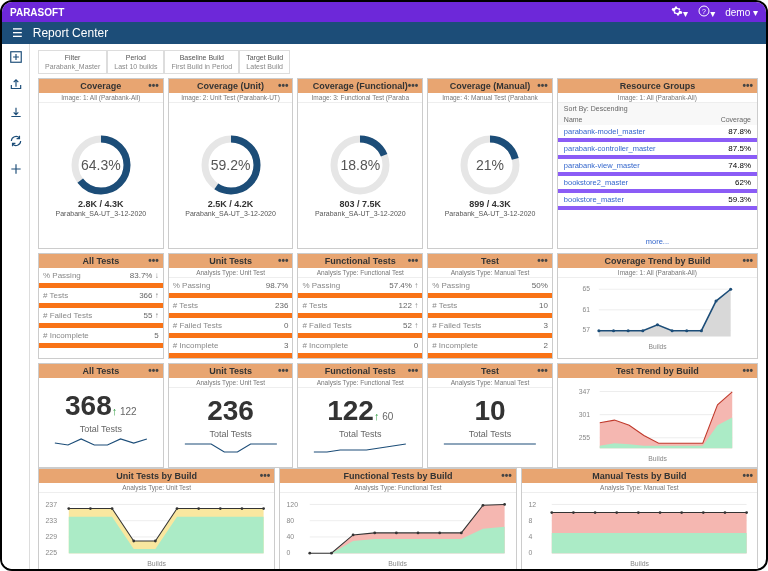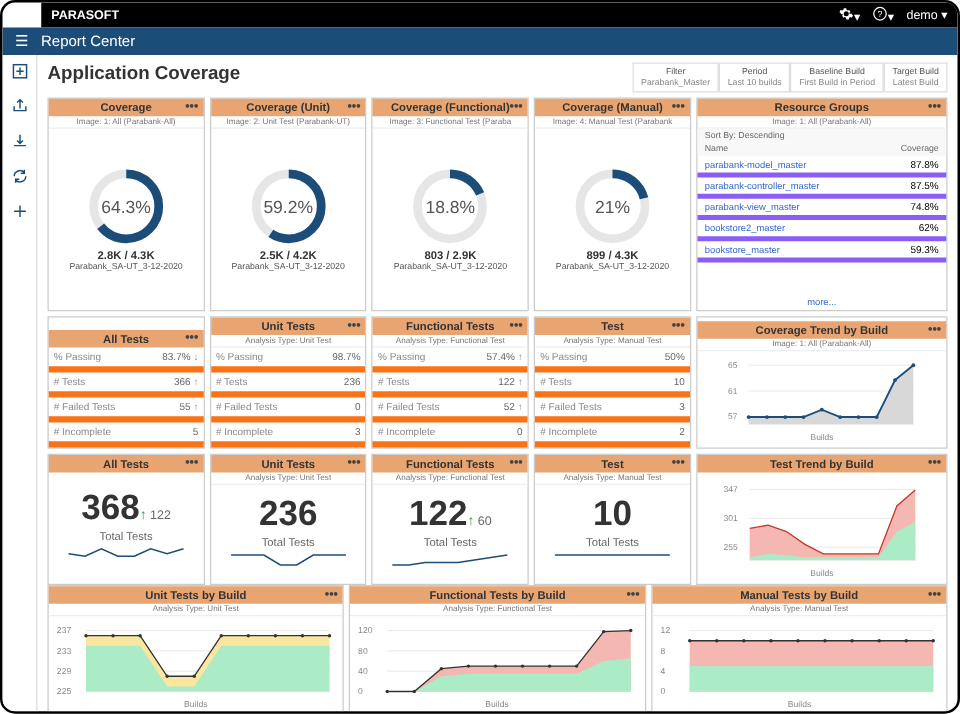--- a/index.html
+++ b/index.html
@@ -1,30 +1,30 @@
 <!DOCTYPE html>
 <html><head>
 <meta charset="utf-8">
 <style>
 * { margin: 0; padding: 0; box-sizing: border-box; font-family: Arial, sans-serif; }
 body { background: #fff; width: 768px; height: 571px; overflow: hidden; font-size: 9px; border-radius: 12px; border: 2px solid #000; }
-.topbar { background: #000000; color: #fff; height: 20px; display: flex; align-items: center; padding: 0 8px; font-size: 10px; font-weight: bold; justify-content: space-between; margin-left: 31px; }
+.topbar { background: #6d28d9; color: #fff; height: 20px; display: flex; align-items: center; padding: 0 8px; font-size: 10px; font-weight: bold; justify-content: space-between; }
 .topbar-right { display: flex; align-items: center; gap: 10px; font-weight: normal; }
 .topbar-right svg { width: 12px; height: 12px; fill: #fff; }
 .headerbar { background: #1c4d78; color: #fff; height: 22px; display: flex; align-items: center; padding-left: 10px; font-size: 12px; gap: 10px;}
 .main { display: flex; height: calc(100% - 42px); }
 .sidebar { width: 28px; background: #fff; border-right: 1px solid #ddd; display: flex; flex-direction: column; align-items: center; padding-top: 6px; gap: 12px; }
 .sidebar svg { width: 14px; height: 14px; fill: #1c4d78; cursor: pointer; }
 .content { flex: 1; padding: 6px 8px; overflow: hidden; }
 .page-title-row { display: flex; justify-content: space-between; align-items: flex-start; margin-bottom: 4px; }
 .page-title { font-size: 15px; color: #333; font-weight: bold; }
 .filters { display: flex; gap: 0; font-size: 7px; color: #555; text-align: center; }
 .filter-cell { border: 1px solid #ddd; padding: 2px 6px; line-height: 1.3; }
 .grid { display: grid; grid-template-columns: repeat(4, 1fr) 1.6fr; gap: 4px; }
-.widget { border: 1px solid #ccc; background: #fff; display: flex; flex-direction: column; justify-content: flex-end; }
+.widget { border: 1px solid #ccc; background: #fff; display: flex; flex-direction: column; }
 .whead { background: #e8a571; color: #333; font-size: 9px; font-weight: bold; text-align: center; padding: 2px 2px; position: relative; }
 .whead .dots { position: absolute; right: 4px; top: 1px; font-size: 10px; color: #444; cursor: pointer; }
 .wsub { font-size: 6.5px; color: #777; text-align: center; padding: 1px 0; border-bottom: 1px solid #eee; }
 .wbody { flex: 1; padding: 3px; display: flex; flex-direction: column; align-items: center; justify-content: center; }
 
 .donut-wrap { display: flex; flex-direction: column; align-items: center; padding: 2px 0; }
 .donut { position: relative; width: 62px; height: 62px; }
 .donut svg { width: 62px; height: 62px; transform: rotate(-90deg); }
 .donut-bg { fill: none; stroke: #e6e6e6; stroke-width: 7; }
 .donut-fg { fill: none; stroke: #1c4d78; stroke-width: 7; }
@@ -92,21 +92,20 @@
     <span><svg viewBox="0 0 24 24">
           <path d="M4 12a8 8 0 0114-5M20 12a8 8 0 01-14 5M18 3v5h-5M6 21v-5h5" fill="none" stroke="#1c4d78" stroke-width="2"></path>
         </svg></span>
     <span><svg viewBox="0 0 24 24">
           <path d="M12 4v16M4 12h16" stroke="#1c4d78" stroke-width="2"></path>
         </svg></span>
   </div>
 
   <div class="content">
     <div class="page-title-row">
-      <div class="page-title">Application Coverage</div>
       <div class="filters" id="filters">
           <div class="filter-cell">
             <div>Filter</div>
             <div style="color:#888">Parabank_Master</div>
           </div>
           <div class="filter-cell">
             <div>Period</div>
             <div style="color:#888">Last 10 builds</div>
           </div>
           <div class="filter-cell">
@@ -146,21 +145,21 @@
           </div>
         </div>
         <div class="widget">
           <div class="whead">Coverage (Functional)<span class="dots">•••</span></div>
   <div class="wsub">Image: 3: Functional Test (Paraba</div>
   <div class="wbody donut-wrap">
             <div class="donut"><svg viewBox="0 0 62 62">
     <circle class="donut-bg" cx="31" cy="31" r="26"></circle>
     <circle class="donut-fg" cx="31" cy="31" r="26" stroke-dasharray="163.36281798666926" stroke-dashoffset="132.65060820517544"></circle>
   </svg><div class="donut-label">18.8%</div></div>
-    <div class="ratio">803 / 2.9K</div>
+    <div class="ratio">803 / 7.5K</div>
     <div class="buildname">Parabank_SA-UT_3-12-2020</div>
           </div>
         </div>
         <div class="widget">
           <div class="whead">Coverage (Manual)<span class="dots">•••</span></div>
   <div class="wsub">Image: 4: Manual Test (Parabank</div>
   <div class="wbody donut-wrap">
             <div class="donut"><svg viewBox="0 0 62 62">
     <circle class="donut-bg" cx="31" cy="31" r="26"></circle>
     <circle class="donut-fg" cx="31" cy="31" r="26" stroke-dasharray="163.36281798666926" stroke-dashoffset="129.05662620946873"></circle>

